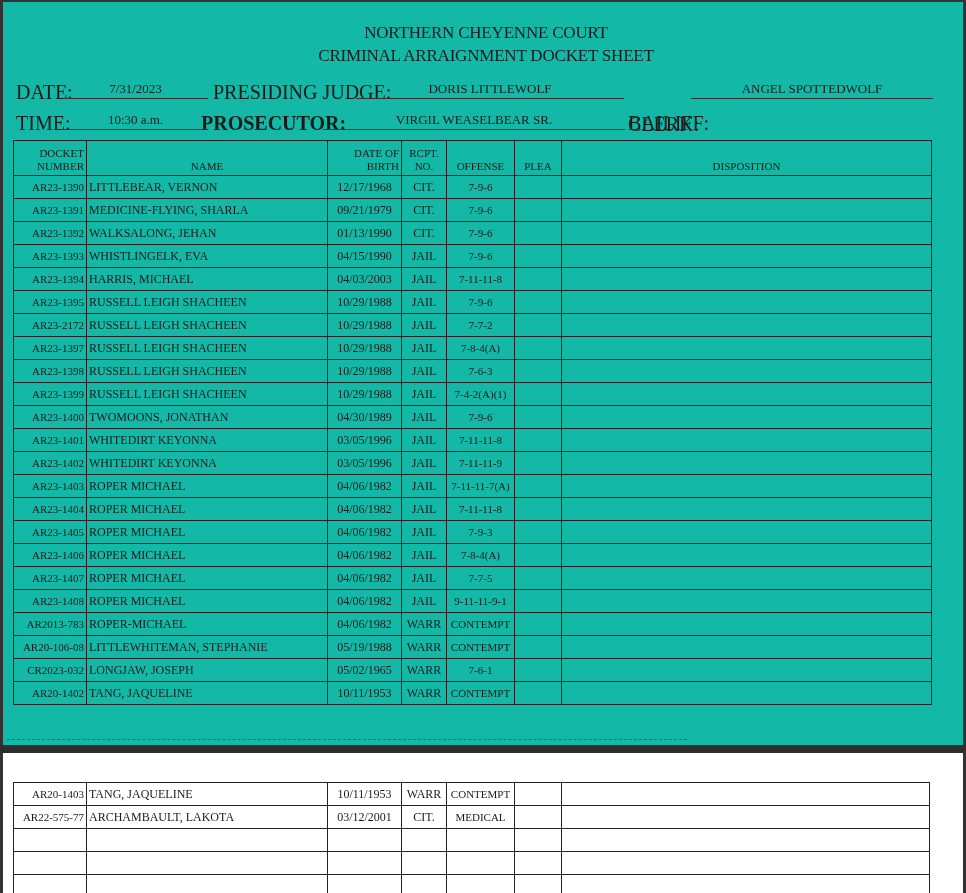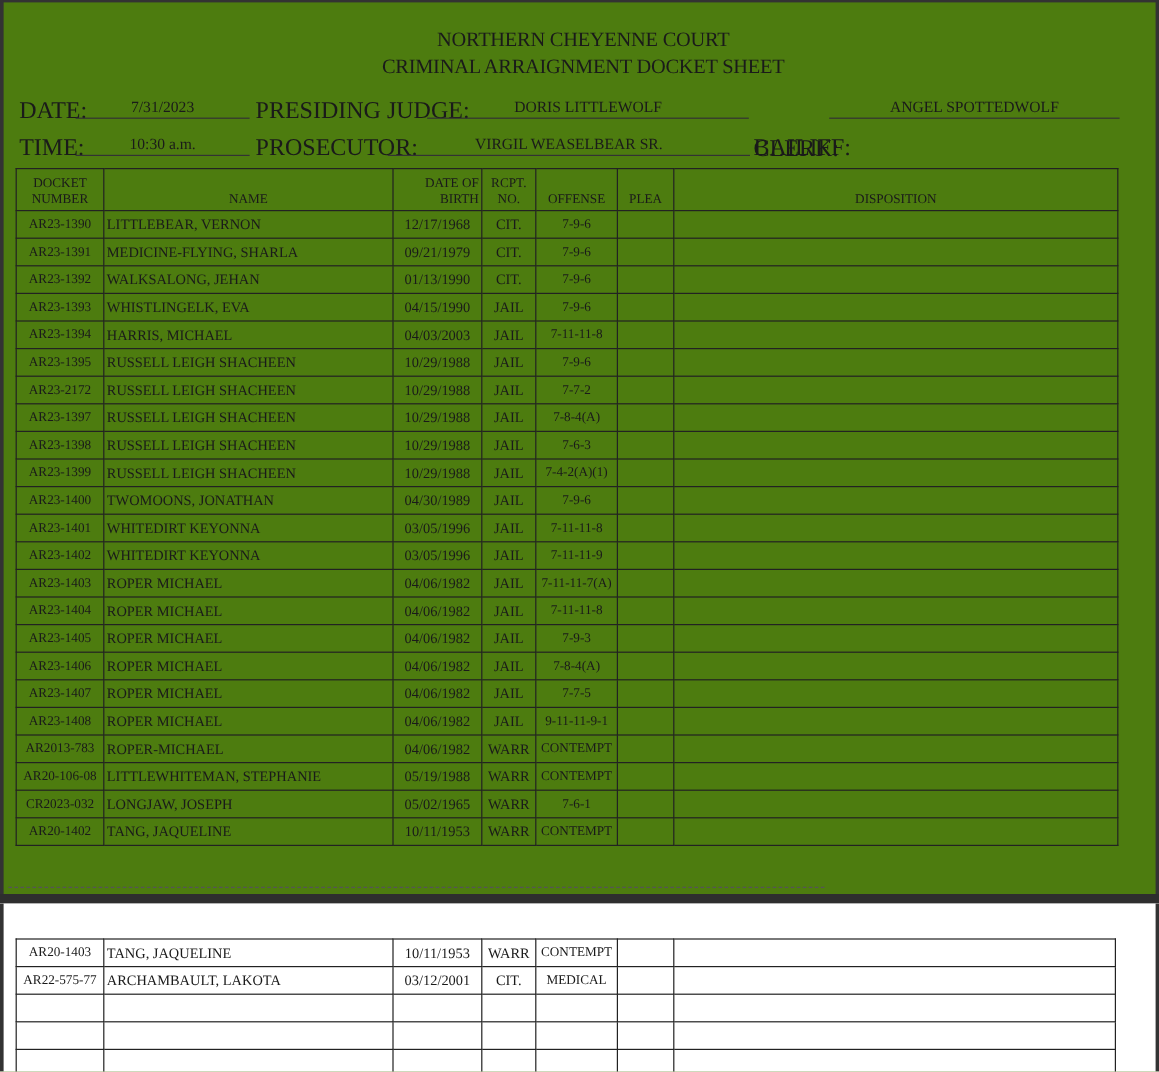--- a/index.html
+++ b/index.html
@@ -6,21 +6,21 @@
   body {
     width: 966px; height: 893px; overflow: hidden;
     background: #ffffff;
     font-family: "DejaVu Serif", "Liberation Serif", serif;
     color: #1a1a1a;
     position: relative;
   }
   .page1 {
     position: absolute; left: 0; top: 0; width: 966px; height: 745px;
     border-left: 3px solid #333; border-top: 2px solid #333; border-right: 3px solid #333;
-    box-sizing: border-box; background: #4d7c0f;
+    box-sizing: border-box; background: #14b8a6;
   }
   .separator {
     position: absolute; left: 0; top: 745px; width: 966px; height: 8px; background: #2e2e2e;
   }
   .dashrule {
     position: absolute; left: 4px; top: 737px; width: 680px; height: 0;
     border-top: 1px dashed #555;
   }
   .page2 {
     position: absolute; left: 0; top: 753px; width: 966px; height: 140px;
@@ -43,21 +43,21 @@
     position: absolute; border-collapse: collapse; table-layout: fixed;
     font-family: "Liberation Serif", serif; font-size: 12px;
   }
   table.docket td, table.docket th {
     border: 1px solid #222; padding: 0 2px; height: 22px; line-height: 22px;
     white-space: nowrap; overflow: hidden; font-weight: normal;
   }
   table.docket th {
     font-size: 11px; line-height: 13px; height: 32px; vertical-align: bottom; padding-bottom: 2px;
   }
-  .c-docket { text-align: center; font-size: 11px; margin-left: 10px; }
+  .c-docket { text-align: right; font-size: 11px; margin-left: 10px; }
   .c-name { text-align: left; }
   .c-dob, .c-rcpt, .c-off { text-align: center; }
   .c-off { font-size: 11px; }
   #top-table { left: 10px; top: 138px; width: 918px; }
   #bottom-table { left: 13px; top: 782px; width: 916px; }
   #bottom-table td { height: 22px; }
 </style>
 </head>
 <body>
 
@@ -67,21 +67,21 @@
 
   <div class="hdr-label" style="left:13px; top:79px;">DATE:</div>
   <div class="hdr-value" style="left:60px; top:78px; width:145px;">7/31/2023</div>
   <div class="hdr-label" style="left:210px; top:79px;">PRESIDING JUDGE:</div>
   <div class="hdr-value" style="left:353px; top:78px; width:268px;">DORIS LITTLEWOLF</div>
   <div class="hdr-label" style="left:625px; top:79px;margin-top:32px;">CLERK:</div>
   <div class="hdr-value" style="left:688px; top:78px; width:242px;">ANGEL SPOTTEDWOLF</div>
 
   <div class="hdr-label" style="left:13px; top:110px;">TIME:</div>
   <div class="hdr-value" style="left:60px; top:109px; width:145px;">10:30 a.m.</div>
-  <div class="hdr-label" style="left:210px; top:110px;">PROSECUTOR:</div>
+  <div class="hdr-label" style="left:198px; top:110px;font-weight:bold;">PROSECUTOR:</div>
   <div class="hdr-value" style="left:320px; top:109px; width:302px;">VIRGIL WEASELBEAR SR.</div>
   <div class="hdr-label" style="left:625px; top:110px;">BAILIFF:</div>
 
   <table class="docket" id="top-table">
     <colgroup>
       <col style="width:73px">
         <col style="width:241px">
         <col style="width:74px">
         <col style="width:45px">
         <col style="width:68px">

